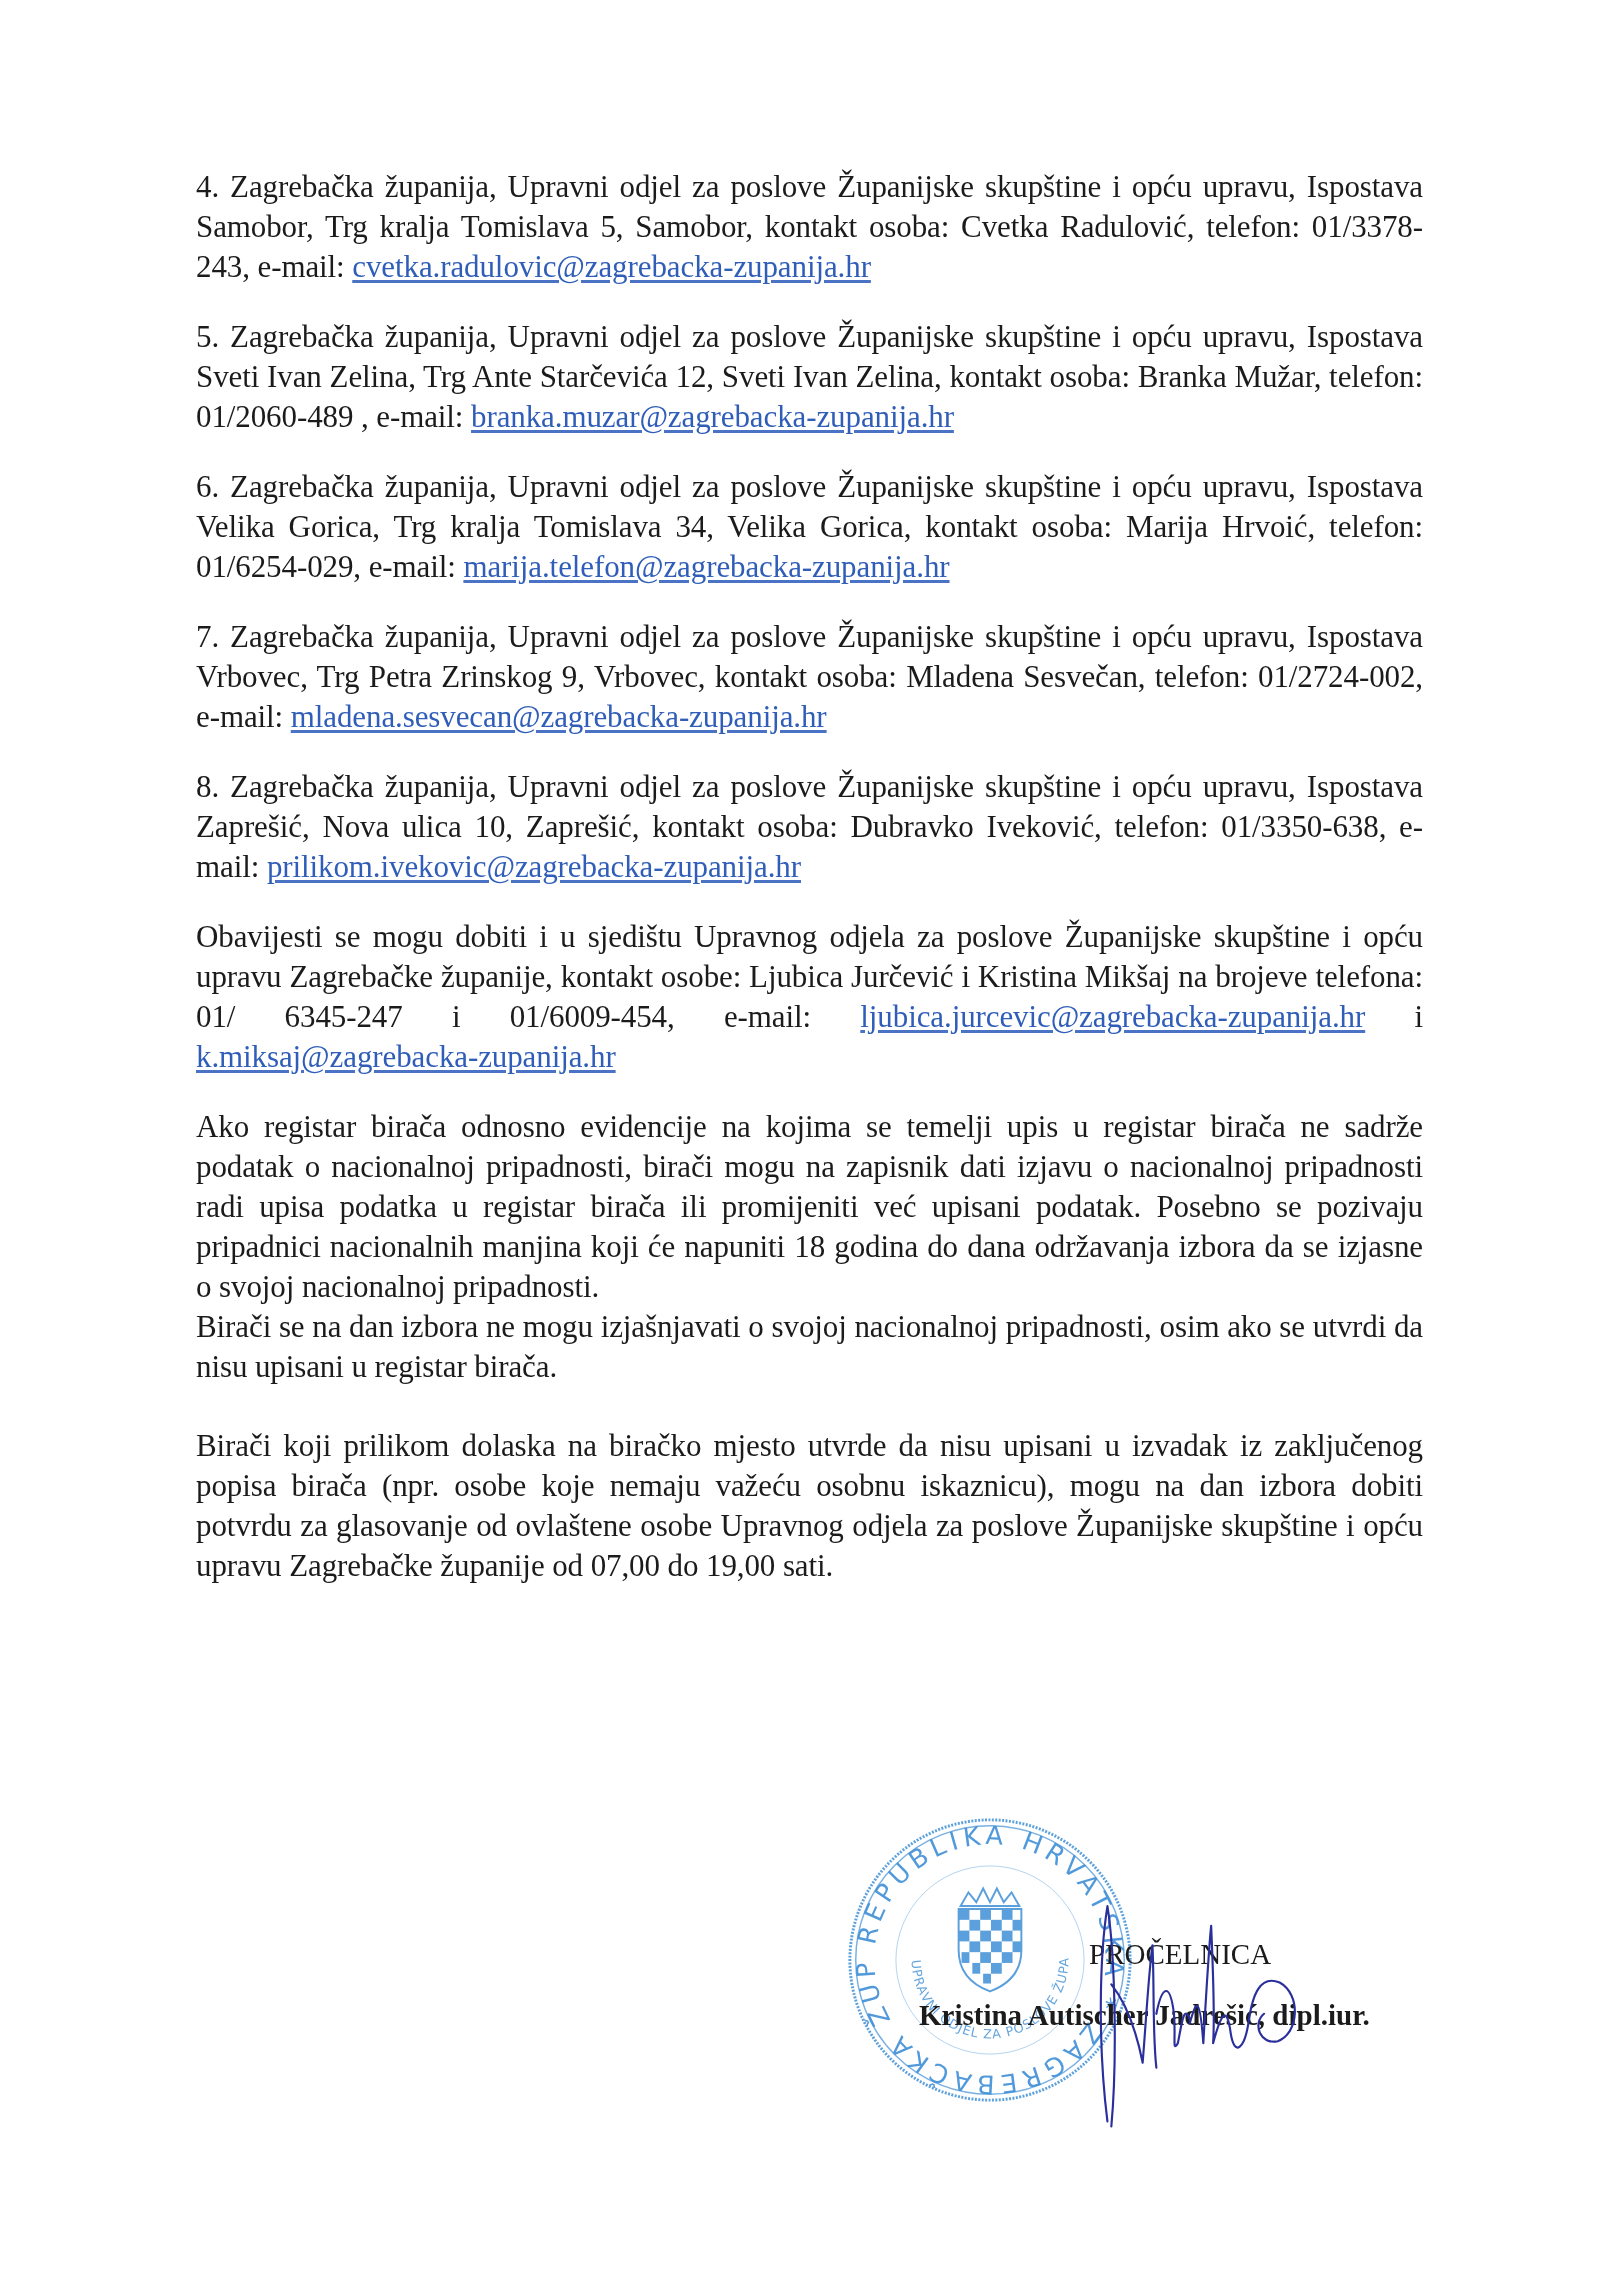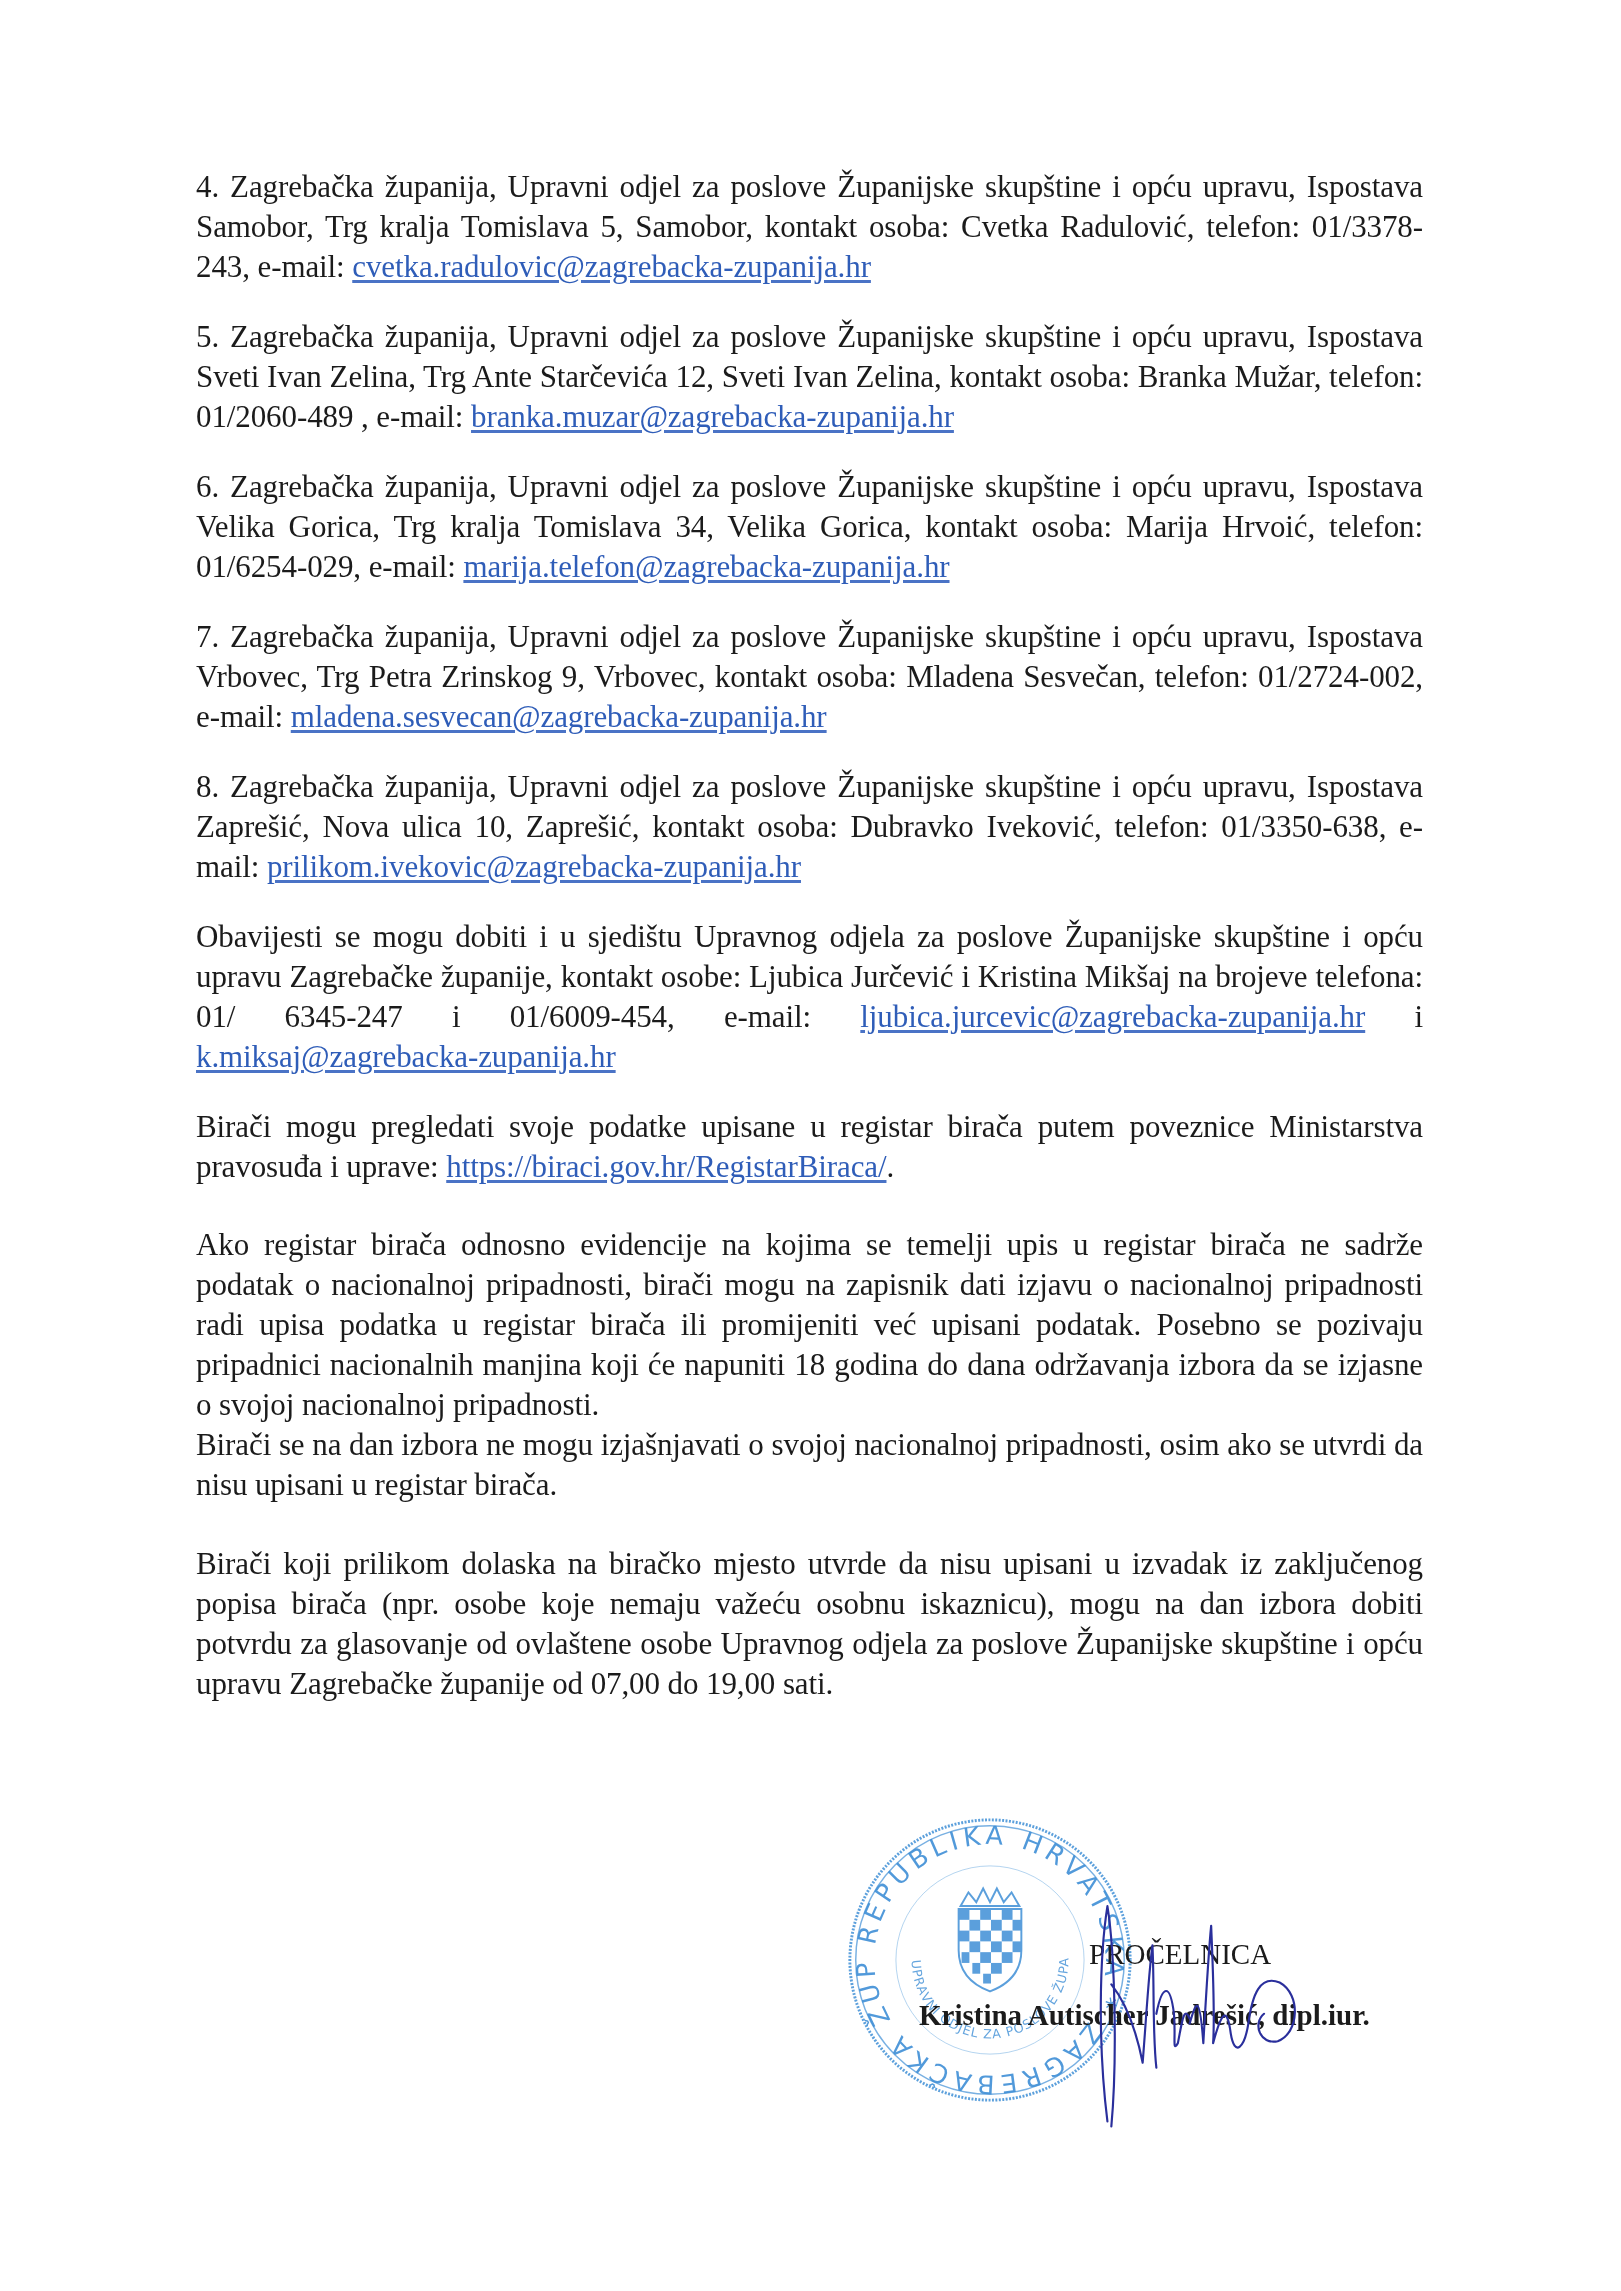--- a/index.html
+++ b/index.html
@@ -90,21 +90,20 @@
 
   <p class="para"><span>6.</span> <span>Zagrebačka županija, Upravni odjel za poslove Županijske skupštine i opću upravu, Ispostava Velika Gorica, Trg kralja Tomislava 34, Velika Gorica, kontakt osoba: Marija Hrvoić, telefon: 01/6254-029, e-mail: </span><a class="link">marija.telefon@zagrebacka-zupanija.hr</a></p>
 
   <p class="para"><span>7.</span> <span>Zagrebačka županija, Upravni odjel za poslove Županijske skupštine i opću upravu, Ispostava Vrbovec, Trg Petra Zrinskog 9, Vrbovec, kontakt osoba: Mladena Sesvečan, telefon: 01/2724-002, e-mail: </span><a class="link">mladena.sesvecan@zagrebacka-zupanija.hr</a></p>
 
   <p class="para"><span>8.</span> <span>Zagrebačka županija, Upravni odjel za poslove Županijske skupštine i opću upravu, Ispostava Zaprešić, Nova ulica 10, Zaprešić, kontakt osoba: Dubravko Iveković, telefon: 01/3350-638, e-mail: </span><a class="link">prilikom.ivekovic@zagrebacka-zupanija.hr</a></p>
 
   <p class="para"><span>Obavijesti se mogu dobiti i u sjedištu Upravnog odjela za poslove Županijske skupštine i opću upravu Zagrebačke županije, kontakt osobe: Ljubica Jurčević i Kristina Mikšaj na brojeve telefona: 01/ 6345-247 i 01/6009-454, e-mail: </span><a class="link">ljubica.jurcevic@zagrebacka-zupanija.hr</a><span> i </span><a class="link">k.miksaj@zagrebacka-zupanija.hr</a></p>
 
 
-  <p class="para gap-lg"><span>Birači mogu pregledati svoje podatke upisane u registar birača putem poveznice Ministarstva pravosuđa i uprave: </span><a class="link">https://biraci.gov.hr/RegistarBiraca/</a><span>.</span></p>
 
   <p class="para tight">Ako registar birača odnosno evidencije na kojima se temelji upis u registar birača ne sadrže podatak o nacionalnoj pripadnosti, birači mogu na zapisnik dati izjavu o nacionalnoj pripadnosti radi upisa podatka u registar birača  ili promijeniti već upisani  podatak. Posebno se pozivaju pripadnici nacionalnih manjina koji će napuniti 18 godina do dana održavanja izbora da se izjasne o svojoj nacionalnoj pripadnosti.</p>
   <p class="para bold" style="margin-bottom:39px">Birači se na dan izbora ne mogu izjašnjavati o svojoj nacionalnoj pripadnosti, osim ako se utvrdi da nisu upisani u registar birača.</p>
 
   <p class="para"><span>Birači koji prilikom dolaska na biračko mjesto utvrde da nisu upisani u izvadak iz zaključenog popisa birača (npr. osobe koje nemaju važeću osobnu iskaznicu), </span><span class="bold">mogu na dan izbora dobiti potvrdu za glasovanje</span><span> od ovlaštene osobe Upravnog odjela za poslove Županijske skupštine i opću upravu Zagrebačke županije od 07,00 do 19,00 sati.</span></p>
 </div>
 
 <div class="sign-area">
 
   <svg class="stamp" viewBox="0 0 300 300">

